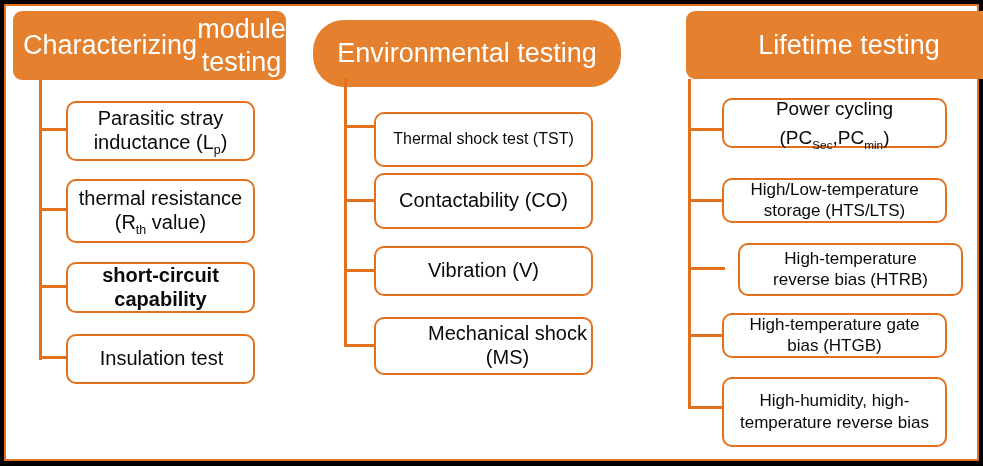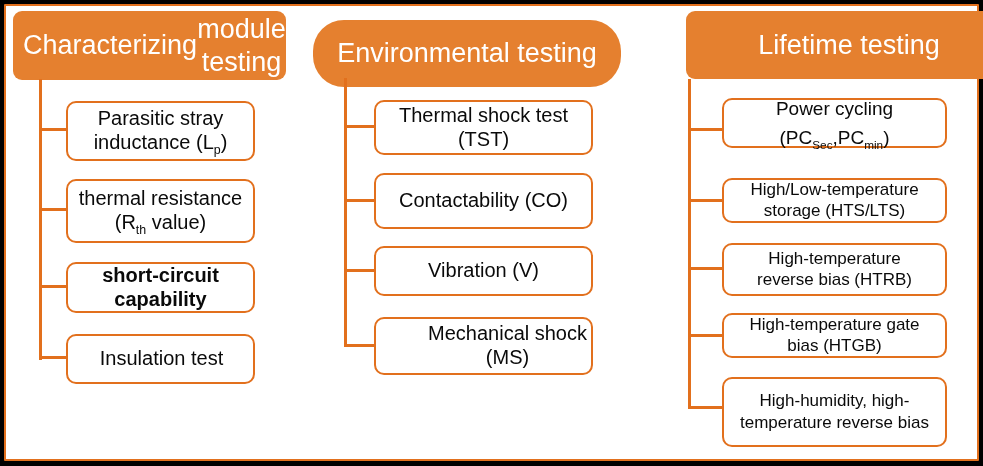--- a/index.html
+++ b/index.html
@@ -52,36 +52,36 @@
   .i14{top:334px;height:50px;padding-left:6px;}
   .s11{left:39px;top:128px;width:30px;}
   .s12{left:39px;top:208px;width:30px;}
   .s13{left:39px;top:285px;width:30px;}
   .s14{left:39px;top:356px;width:30px;}
 
   
   .h2{left:313px;top:20px;width:308px;height:67px;border-radius:31px;}
   .v2{left:344px;top:78px;height:269px;}
   .c2{left:374px;width:219px;}
-  .i21{top:100px;height:55px;font-size:20px;}
+  .i21{top:112px;height:55px;font-size:16px;}
   .i22{top:173px;height:56px;}
   .i23{top:246px;height:50px;}
   .i24{top:317px;height:58px;justify-content:flex-end;}
   .s21{left:344px;top:125px;width:33px;}
   .s22{left:344px;top:199px;width:33px;}
   .s23{left:344px;top:269px;width:33px;}
   .s24{left:344px;top:344px;width:33px;}
 
   
   .h3{left:662px;top:11px;width:326px;height:68px;margin-left:24px;}
   .v3{left:688px;top:79px;height:330px;}
   .c3{left:722px;width:225px;font-size:17px;}
   .i31{top:98px;height:50px;font-size:19px;line-height:1.55;}
   .i32{top:178px;height:45px;}
-  .i33{top:243px;height:53px;}
+  .i33{top:243px;height:53px;margin-left:16px;}
   .i34{top:313px;height:45px;}
   .i35{top:377px;height:70px;line-height:1.3;justify-content:center;}
   .s31{left:688px;top:128px;width:37px;}
   .s32{left:688px;top:199px;width:37px;}
   .s33{left:688px;top:267px;width:37px;}
   .s34{left:688px;top:334px;width:37px;}
   .s35{left:688px;top:406px;width:37px;}
 </style>
 </head>
 <body>

